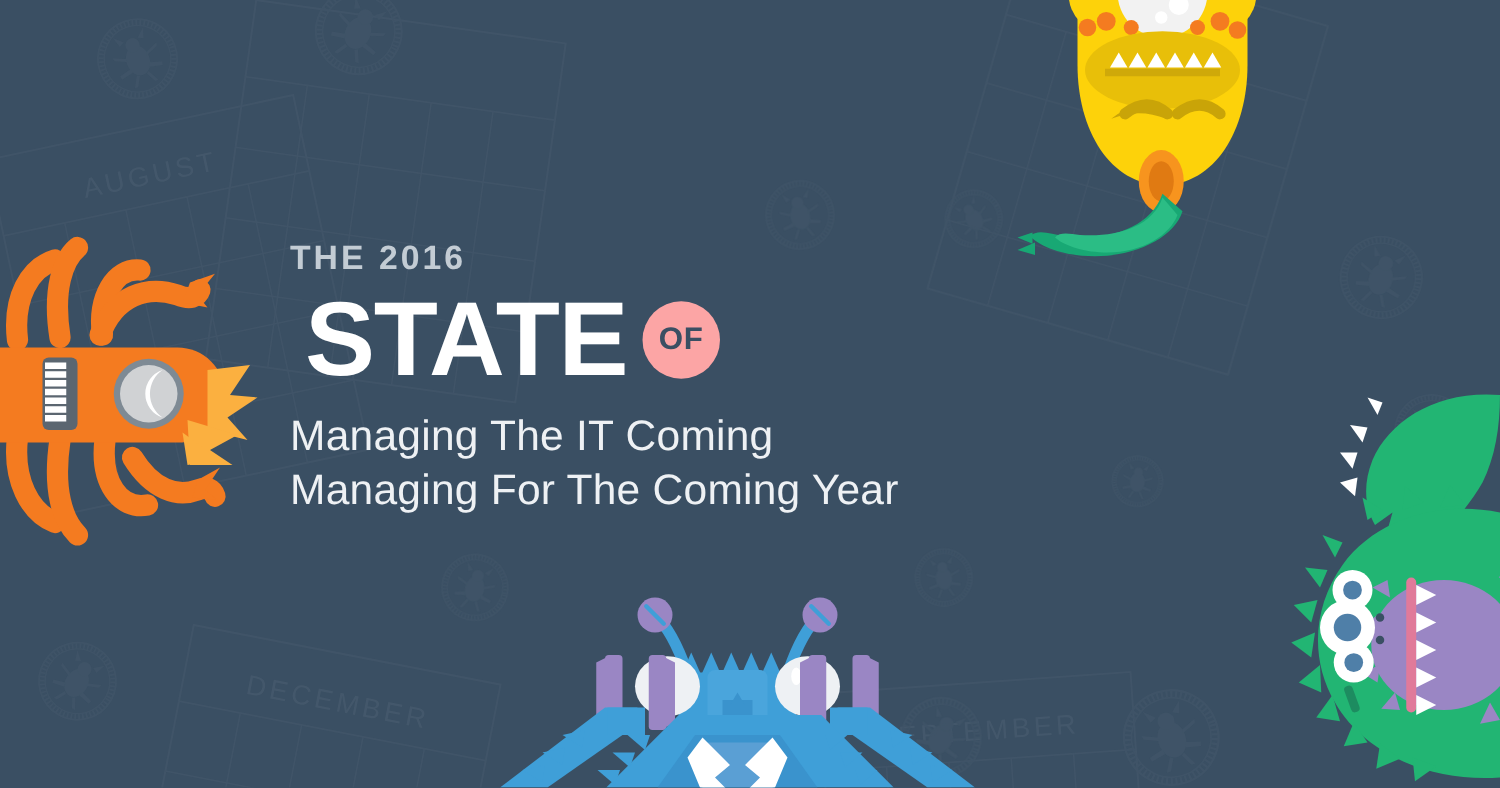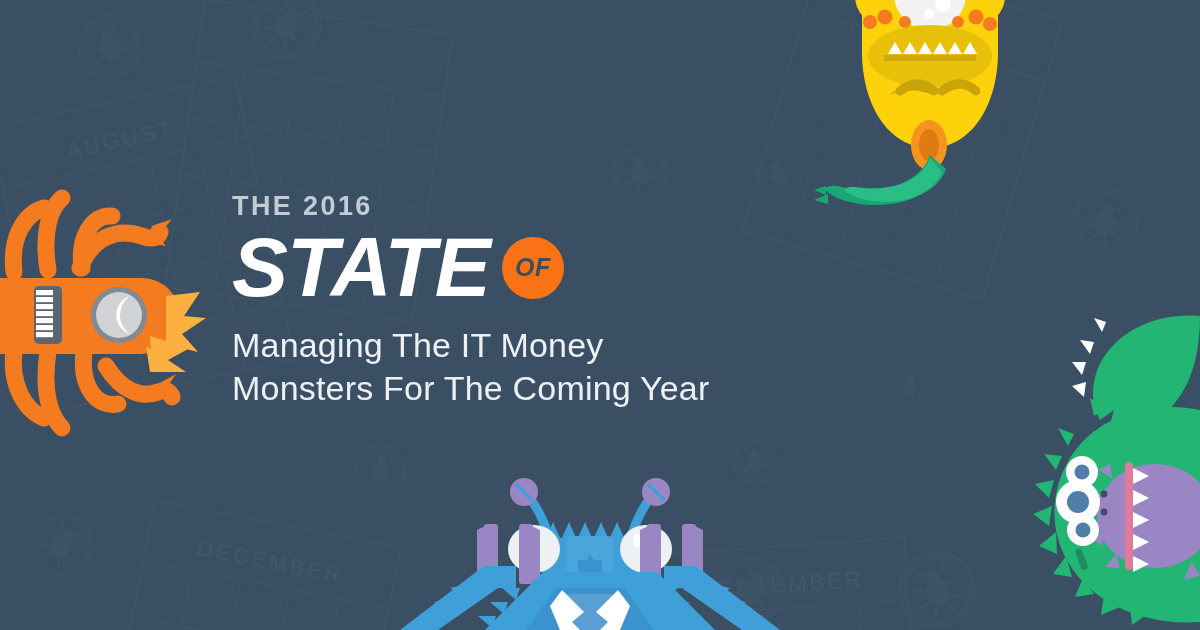--- a/index.html
+++ b/index.html
@@ -18,30 +18,30 @@
   #text-block{
     position:absolute;z-index:3;
     left:232px;top:193px;width:560px;
   }
   .eyebrow{
     font-size:27px;font-weight:bold;letter-spacing:2.4px;
     color:#c3ccd4;line-height:1;margin:0 0 8px 0;
   }
   .headline{
     display:flex;align-items:center;gap:0;
-    line-height:1;margin:0;font-style:italic;
+    line-height:1;margin:12px;
   }
   .headline .word{
     font-size:84px;font-weight:bold;color:#ffffff;
     letter-spacing:-1px;line-height:0.95;
   }
   .of-badge{
     display:inline-flex;align-items:center;justify-content:center;
     width:62px;height:62px;border-radius:50%;
-    background:#f97316;color:#3a4f63;
+    background:#fca5a5;color:#3a4f63;
     font-size:25px;font-weight:bold;letter-spacing:0.5px;
     margin:0 12px;flex:0 0 auto;
   }
   .subtitle{
     margin:16px 0 0 0;
     font-size:34px;font-weight:300;color:#eef1f4;
     line-height:1.28;letter-spacing:0.2px;
   }
   .subtitle span{display:block;}
 </style>
@@ -387,18 +387,18 @@
     </g>
   </svg>
 
   <div id="text-block">
     <p class="eyebrow">THE 2016</p>
     <div class="headline">
       <span class="word">STATE</span>
       <span class="of-badge">OF</span>
     </div>
     <p class="subtitle">
-      <span>Managing The IT Money</span>
-      <span>Monsters For The Coming Year</span>
+      <span>Managing The IT Coming</span>
+      <span>Managing For The Coming Year</span>
     </p>
   </div>
 
 </div>
 
 </body></html>

